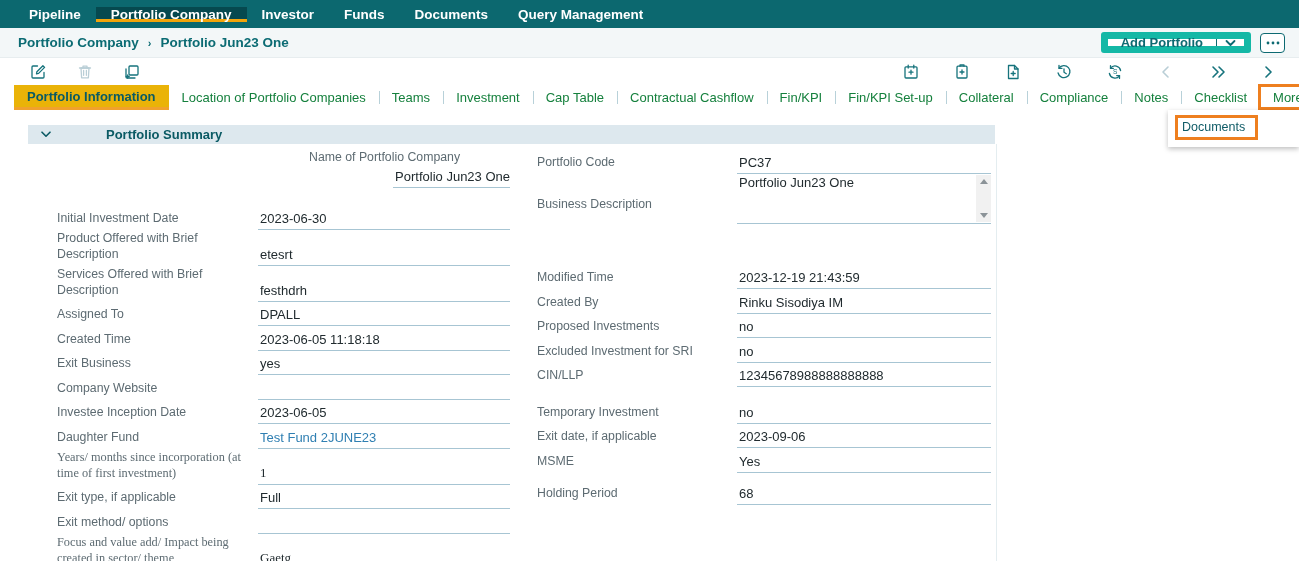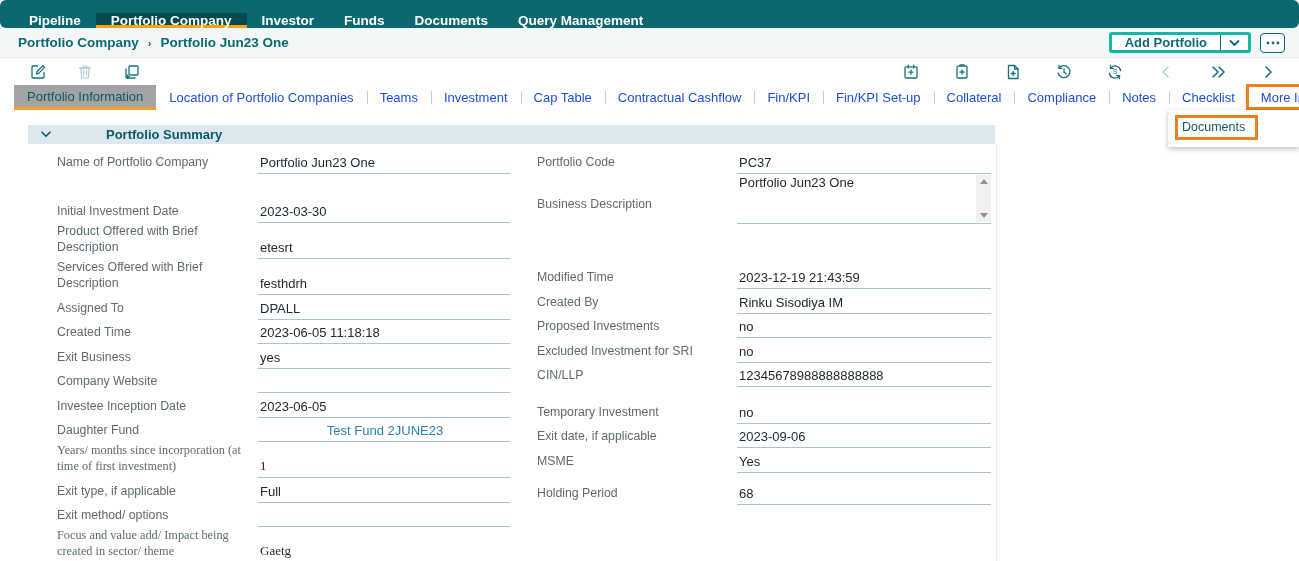--- a/index.html
+++ b/index.html
@@ -1,52 +1,52 @@
 <!DOCTYPE html>
 <html><head>
 <meta charset="utf-8">
 <style>
   * { margin:0; padding:0; box-sizing:border-box; }
   html,body { width:1299px; height:561px; background:#fff; overflow:hidden;
     font-family:"Liberation Sans", sans-serif; position:relative; }
 
   
-  .navbar { height:28px; background:#0c686f; display:flex; align-items:flex-end; padding-left:14px;border-radius:6px; }
+  .navbar { height:28px; background:#0c686f; display:flex; align-items:center; padding-left:14px; }
   .nav-item { color:#fff; font-size:13.5px; font-weight:bold; padding:0 15px;
     display:flex; align-items:center; cursor:pointer; white-space:nowrap; }
   .nav-item.active { background:#06494f; box-shadow:inset 0 -3px 0 #f3a40b; }
 
   
   .crumbbar { height:30px; background:#f3f7f8; display:flex; align-items:center;
     padding:0 14px 0 18px; border-bottom:1px solid #e7edef; }
   .crumb { color:#0b6b73; font-weight:bold; font-size:13.5px; cursor:pointer; }
   .crumb-sep { color:#0b6b73; margin:0 9px; font-size:11px; font-weight:bold; }
   .crumb-actions { margin-left:auto; display:flex; align-items:center; }
-  .btn-add { display:flex; align-items:stretch; border:3px solid #14b8a6; border-radius:3px;
+  .btn-add { display:flex; align-items:stretch; border:7px solid #14b8a6; border-radius:3px;
     background:#fff; height:21px; cursor:pointer; }
   .btn-add-label { padding:0 13px; color:#0d6a72; font-weight:bold; font-size:13px;
     display:flex; align-items:center; }
   .btn-add-chev { border-left:1px solid #0d6a72; padding:0 8px; display:flex; align-items:center; color:#0d6a72; }
   .btn-more { border:1px solid #0d6a72; border-radius:4px; height:20px; width:25px; margin-left:9px;
     display:flex; align-items:center; justify-content:center; color:#0d6a72; background:#fff; cursor:pointer; }
 
   
   .toolbar { height:27px; display:flex; align-items:center; padding:0 22px 0 29px; color:#16737c; }
   .tb-left { display:flex; gap:29px; }
   .tb-right { margin-left:auto; display:flex; gap:33px; align-items:center; }
   .tb-btn { width:18px; height:18px; cursor:pointer; color:#16737c; }
   .tb-btn.disabled { color:#b9ced6; cursor:default; }
   .tb-btn svg { display:block; }
 
   
   .tabbar { height:25px; display:flex; align-items:stretch; padding-left:14px; position:relative; }
-  .tab { display:flex; align-items:center; padding:0 13px; font-size:13px; color:#1d4ed8;
+  .tab { display:flex; align-items:center; padding:0 13px; font-size:13px; color:#15803d;
     cursor:pointer; position:relative; white-space:nowrap; }
   .tab.sep::before { content:''; position:absolute; left:0; top:6px; width:1px; height:13px; background:#b8d1d9; }
-  .tab.active { background:#a3a3a3; color:#085a64; font-weight:normal; border-bottom:3px solid #f1a12d; }
+  .tab.active { background:#eab308; color:#085a64; font-weight:bold; border-bottom:3px solid #f1a12d; }
   .tab.highlight::after { content:''; position:absolute; inset:-1px -2px 0 -2px;
     border:3px solid #ee7f1f; pointer-events:none; }
 
   
   .dropdown { position:absolute; left:1168px; top:110px; width:131px; height:37px; background:#fff;
     box-shadow:0 2px 5px rgba(0,0,0,.25); z-index:10; padding:5px 0 0 7px; }
   .dropdown-item { display:inline-block; border:3px solid #ee7f1f; padding:2px 10px 3px 4px;
     font-size:12.5px; color:#0f5b66; cursor:pointer; }
 
   
@@ -59,23 +59,23 @@
   .form-wrap { display:flex; padding-left:57px; margin-top:5px; }
   .col { display:flex; flex-direction:column; }
   .col-left { width:453px; margin-right:27px; }
   .col-right { width:454px; }
   .frow { display:flex; align-items:flex-end; min-height:24.5px; }
   .flabel { width:201px; font-size:12.3px; color:#5d6b72; padding:0 10px 4px 0; line-height:16px; flex-shrink:0; }
   .col-right .flabel { width:200px; }
   .fvalue { flex:1; border-bottom:1px solid #a7c5d3; font-size:13px; color:#212b2f;
     padding:0 0 3px 2px; min-height:17px; white-space:nowrap; cursor:text; }
   .frow.twoline { min-height:34px;font-family:Liberation Serif, serif; }
-  .frow.gap-after { margin-bottom:25px; }
+  .frow.gap-after { margin-bottom:17px;flex-direction:column; }
   .m-lg { margin-top:41px;justify-content:center; } .m-md { margin-top:12px; } .m-sm { margin-top:8px; }
-  .fvalue.link { color:#2f7fb2; cursor:pointer;text-align:center; }
+  .fvalue.link { color:#2f7fb2; cursor:pointer; }
 
   
   .bd-row { min-height:50px; }
   .bd-row .flabel { padding-bottom:12px; }
   .bd-box { flex:1; height:50px; border-bottom:1px solid #a7c5d3; position:relative;
     font-size:13px; color:#212b2f; padding:1px 20px 0 2px; cursor:text; }
   .bd-scroll { position:absolute; right:0; top:1px; bottom:1px; width:15px; background:#f1f1f1;
     display:flex; flex-direction:column; justify-content:space-between; align-items:center; padding:4px 0; }
   .tri-up { width:0; height:0; border-left:4px solid transparent; border-right:4px solid transparent;
     border-bottom:5px solid #8b9398; cursor:pointer; }
@@ -228,21 +228,21 @@
 
 <div class="form-wrap">
 
   <div class="col col-left">
     <div class="frow gap-after">
       <div class="flabel">Name of Portfolio Company</div>
       <div class="fvalue">Portfolio Jun23 One</div>
     </div>
     <div class="frow">
       <div class="flabel">Initial Investment Date</div>
-      <div class="fvalue">2023-03-30</div>
+      <div class="fvalue">2023-06-30</div>
     </div>
     <div class="frow">
       <div class="flabel">Product Offered with Brief Description</div>
       <div class="fvalue">etesrt</div>
     </div>
     <div class="frow">
       <div class="flabel">Services Offered with Brief Description</div>
       <div class="fvalue">festhdrh</div>
     </div>
     <div class="frow">

